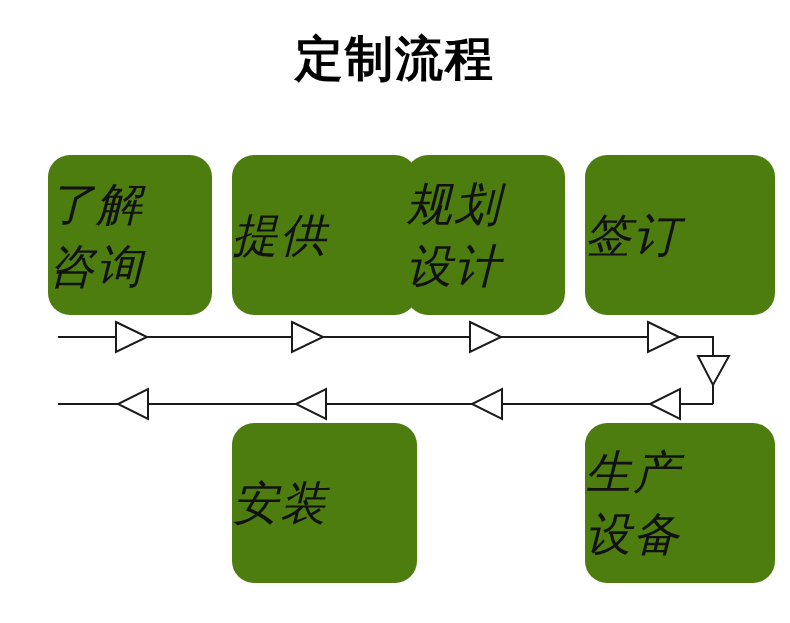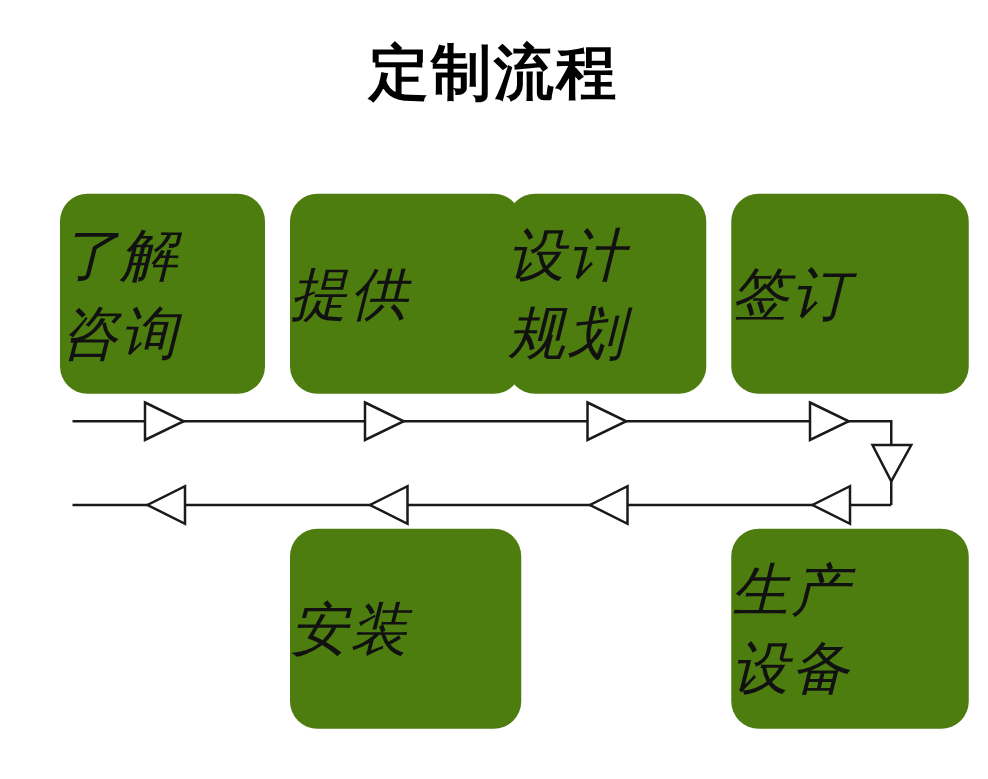--- a/index.html
+++ b/index.html
@@ -89,22 +89,22 @@
   <div class="step-box row-top col-1">
     <div class="step-line">了解</div>
     <div class="step-line">咨询</div>
   </div>
 
   <div class="step-box row-top col-2">
     <div class="step-line">提供</div>
   </div>
 
   <div class="step-box row-top col-3">
+    <div class="step-line">规划</div>
     <div class="step-line">设计</div>
-    <div class="step-line">规划</div>
   </div>
 
   <div class="step-box row-top col-4">
     <div class="step-line">签订</div>
   </div>
 
 
   <div class="step-box row-bot col-2">
     <div class="step-line">安装</div>
   </div>

